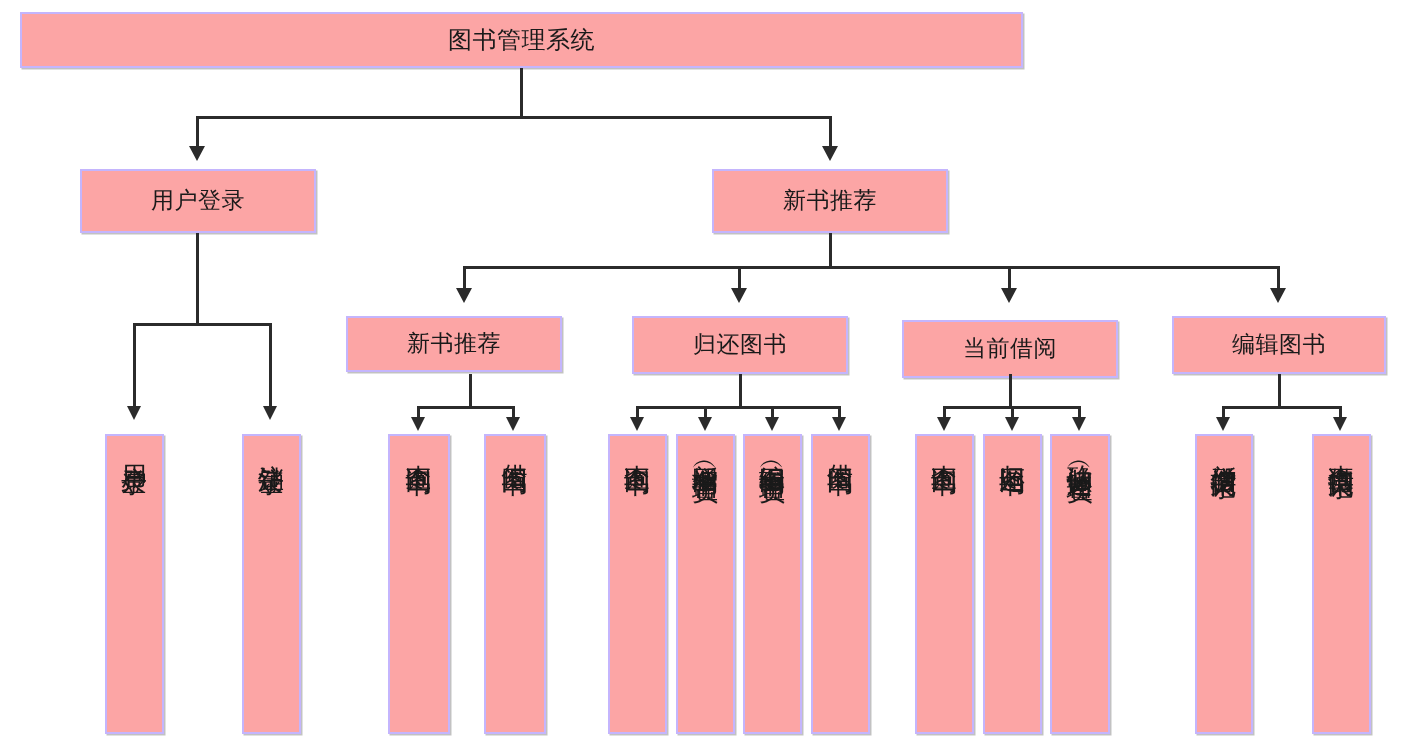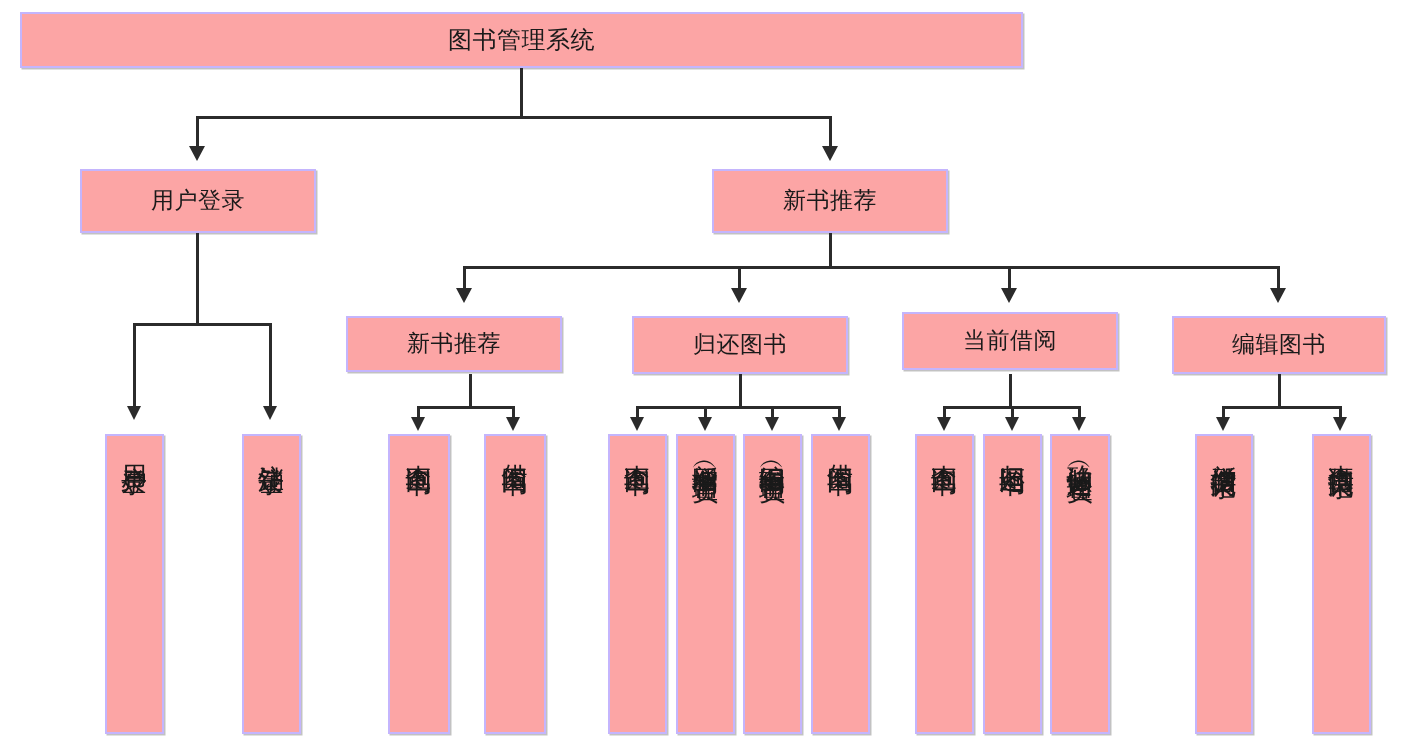--- a/index.html
+++ b/index.html
@@ -121,21 +121,21 @@
   <div class="arrow" style="left:1001px;top:288px;"></div>
   <div class="conn v" style="left:1277px;top:266px;width:3px;height:24px;"></div>
   <div class="arrow" style="left:1270px;top:288px;"></div>
 
   <div class="node horiz" style="left:346px;top:316px;width:216px;height:56px;">
     <span class="lbl">新书推荐</span>
   </div>
   <div class="node horiz" style="left:632px;top:316px;width:216px;height:58px;">
     <span class="lbl">归还图书</span>
   </div>
-  <div class="node horiz" style="left:902px;top:312px;width:216px;height:58px;">
+  <div class="node horiz" style="left:902px;top:320px;width:216px;height:58px;">
     <span class="lbl">当前借阅</span>
   </div>
   <div class="node horiz" style="left:1172px;top:316px;width:214px;height:58px;">
     <span class="lbl">编辑图书</span>
   </div>
 
   <div class="conn v" style="left:469px;top:374px;width:3px;height:34px;"></div>
   <div class="conn h" style="left:417px;top:406px;width:98px;height:3px;"></div>
   <div class="conn v" style="left:417px;top:406px;width:3px;height:14px;"></div>
   <div class="arrow small" style="left:411px;top:417px;"></div>

